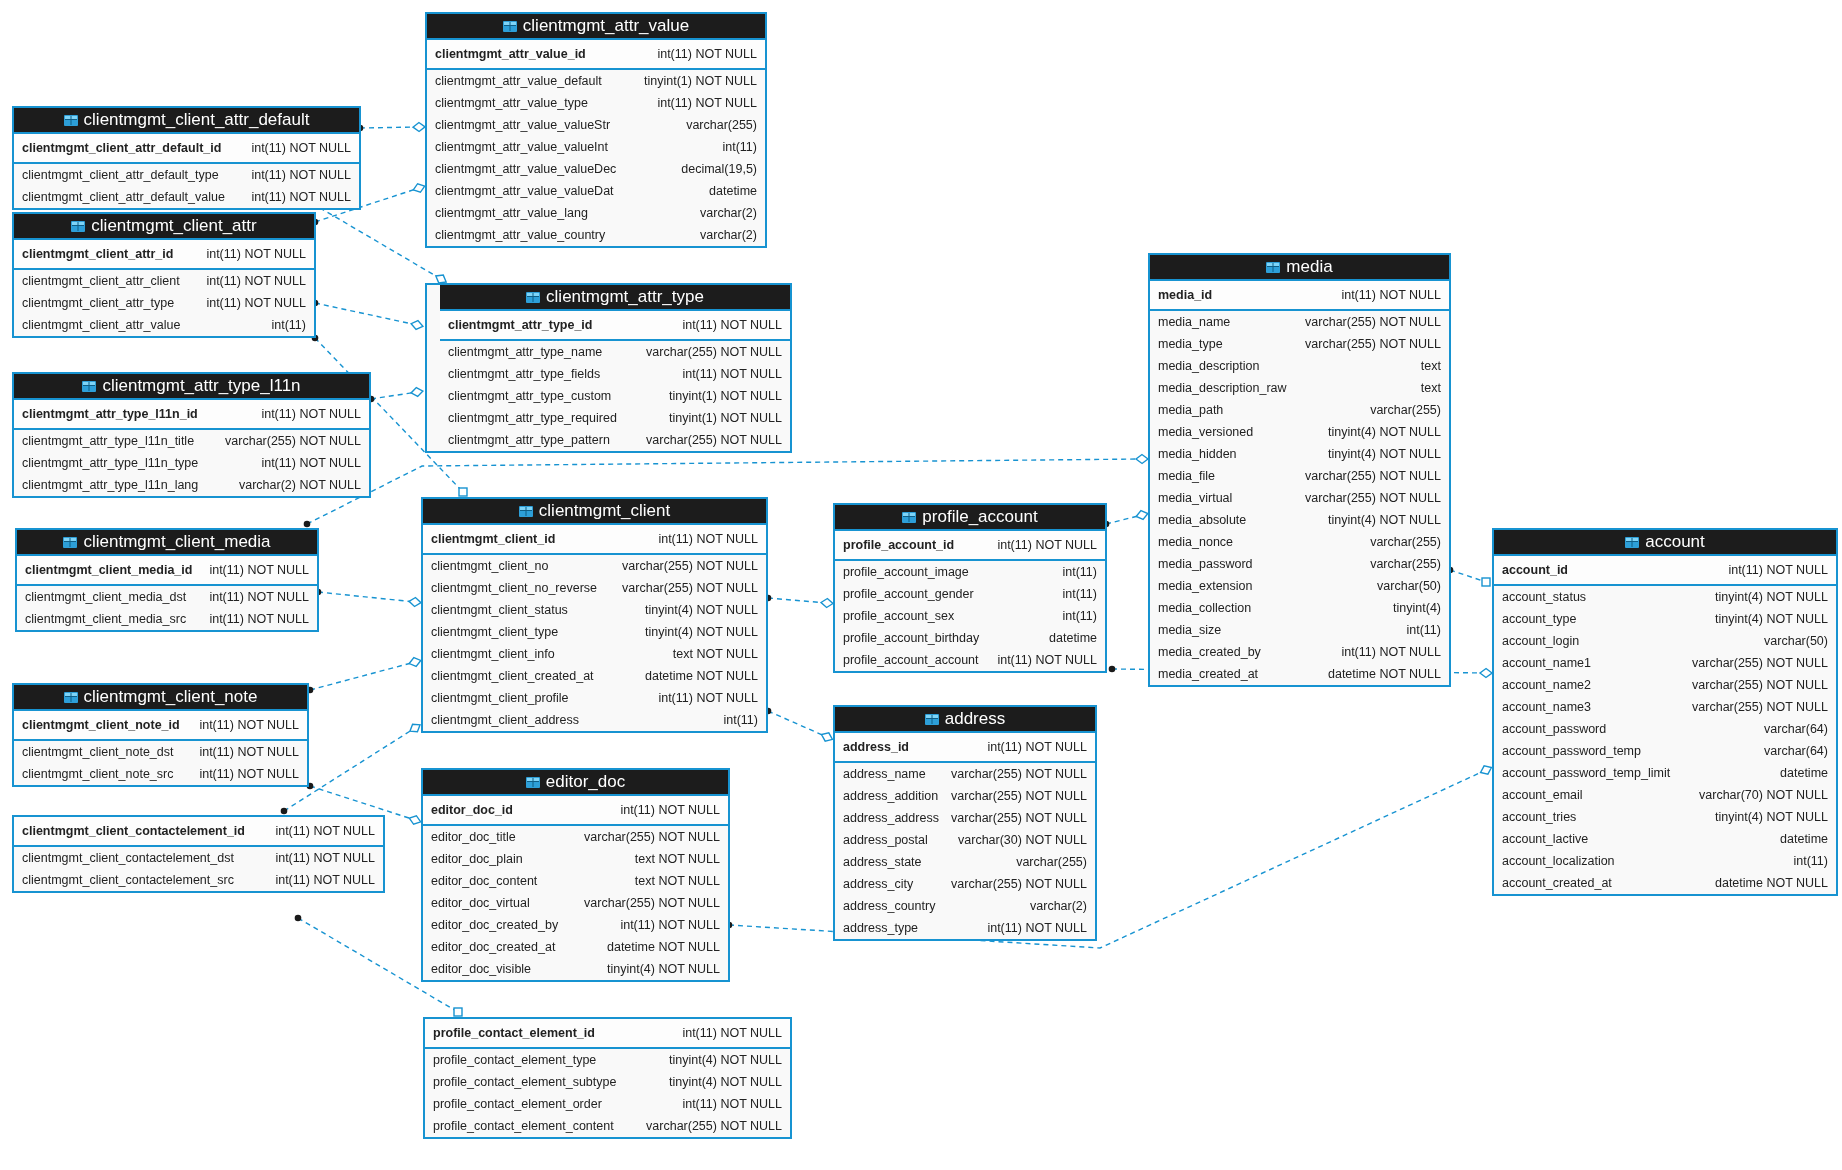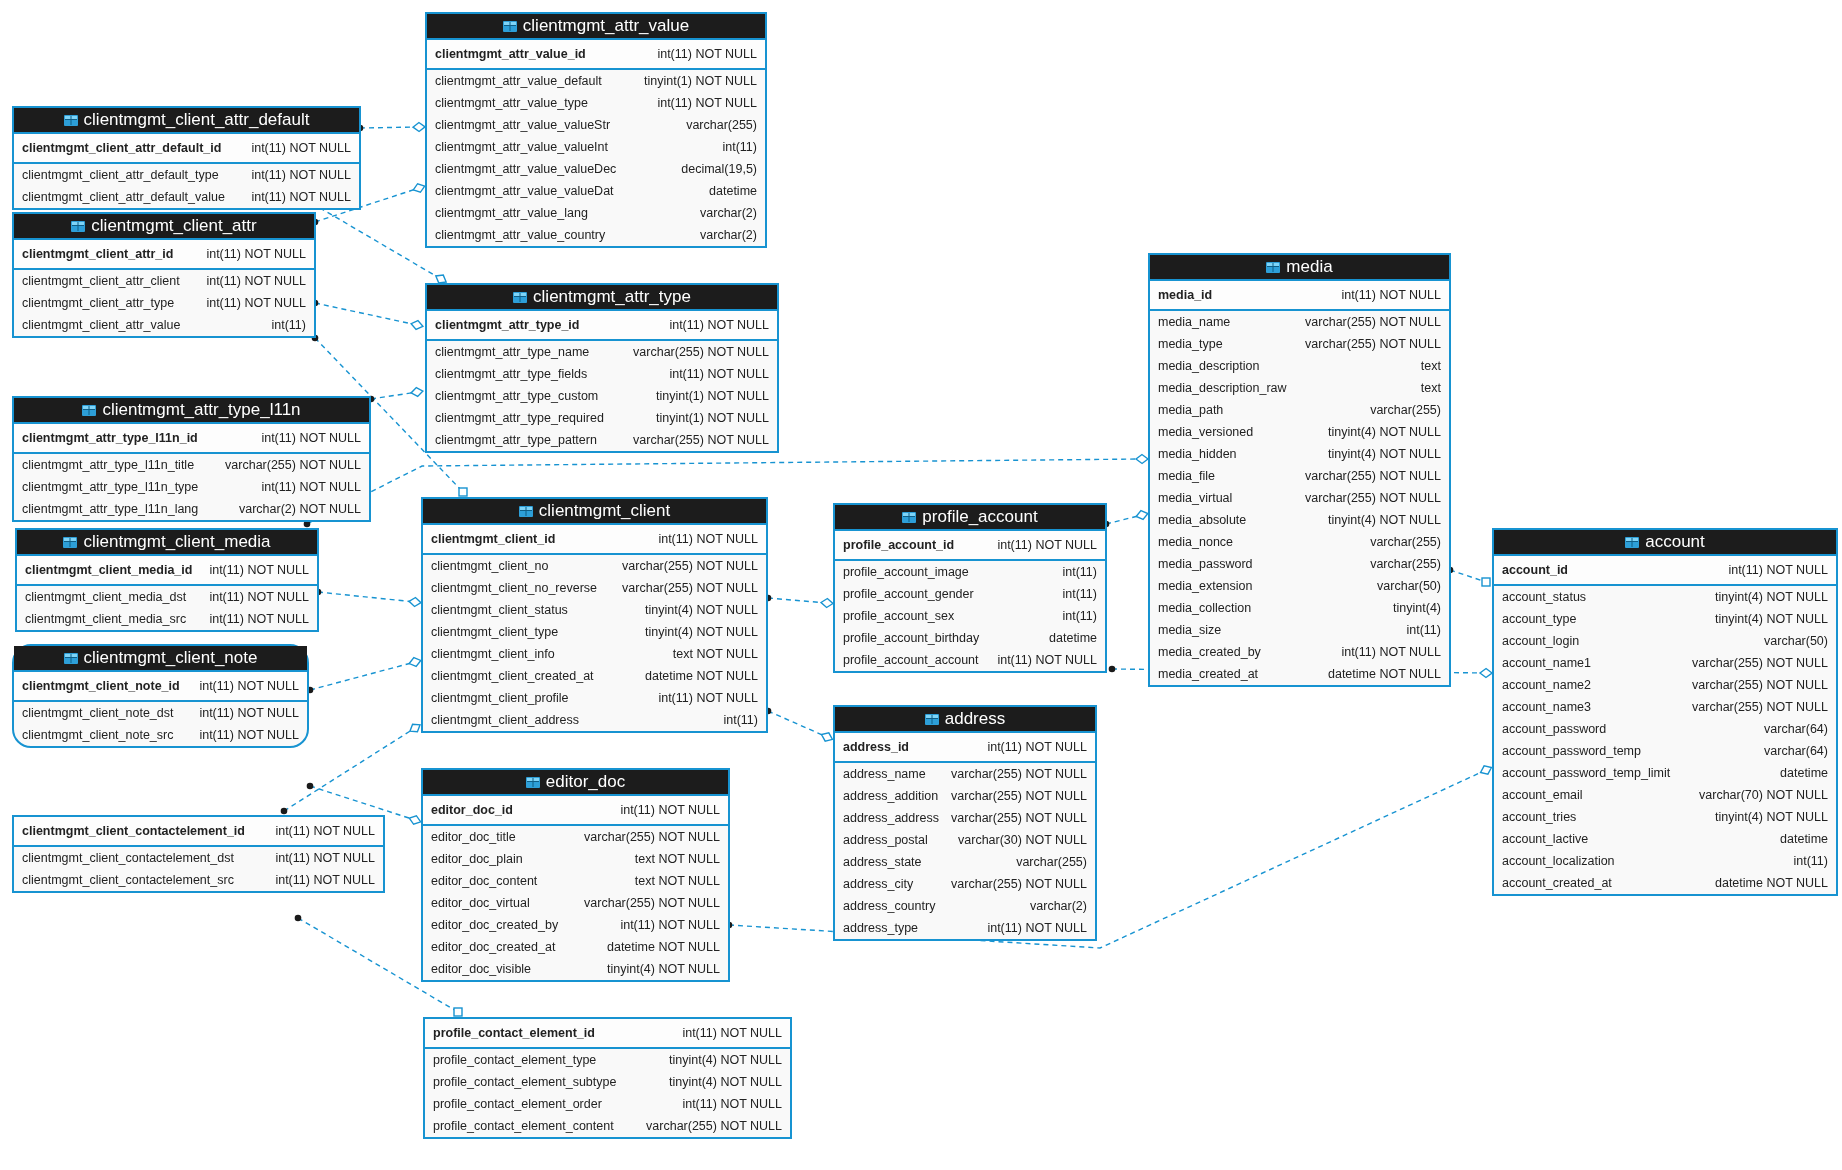--- a/index.html
+++ b/index.html
@@ -166,21 +166,21 @@
       </div>
       <div class="colrow">
         <span>clientmgmt_client_attr_type</span>
         <span class="ctype">int(11) NOT NULL</span>
       </div>
       <div class="colrow">
         <span>clientmgmt_client_attr_value</span>
         <span class="ctype">int(11)</span>
       </div>
     </div>
-    <div class="tbl" style="left: 12px; top: 372px; width: 355px; margin-top: 24px;">
+    <div class="tbl" style="left: 12px; top: 372px; width: 355px;">
       <div class="tbl-h">
         <span class="ticon">
           <svg width="14" height="11" viewBox="0 0 14 11">
             <rect x="0" y="0" width="14" height="11" rx="1" fill="#2d9fd8"></rect>
             <rect x="1" y="1" width="12" height="3" fill="#7fd4f7"></rect>
             <line x1="7" y1="1" x2="7" y2="10" stroke="#0e5e86" stroke-width="1"></line>
             <line x1="1" y1="4.5" x2="13" y2="4.5" stroke="#0e5e86" stroke-width="1"></line>
           </svg>
         </span>
         <span>clientmgmt_attr_type_l11n</span>
@@ -220,21 +220,21 @@
       </div>
       <div class="colrow">
         <span>clientmgmt_client_media_dst</span>
         <span class="ctype">int(11) NOT NULL</span>
       </div>
       <div class="colrow">
         <span>clientmgmt_client_media_src</span>
         <span class="ctype">int(11) NOT NULL</span>
       </div>
     </div>
-    <div class="tbl" style="left: 12px; top: 644px; width: 293px; border-radius: 19px;">
+    <div class="tbl" style="left: 12px; top: 683px; width: 293px;">
       <div class="tbl-h">
         <span class="ticon">
           <svg width="14" height="11" viewBox="0 0 14 11">
             <rect x="0" y="0" width="14" height="11" rx="1" fill="#2d9fd8"></rect>
             <rect x="1" y="1" width="12" height="3" fill="#7fd4f7"></rect>
             <line x1="7" y1="1" x2="7" y2="10" stroke="#0e5e86" stroke-width="1"></line>
             <line x1="1" y1="4.5" x2="13" y2="4.5" stroke="#0e5e86" stroke-width="1"></line>
           </svg>
         </span>
         <span>clientmgmt_client_note</span>
@@ -308,21 +308,21 @@
       </div>
       <div class="colrow">
         <span>clientmgmt_attr_value_lang</span>
         <span class="ctype">varchar(2)</span>
       </div>
       <div class="colrow">
         <span>clientmgmt_attr_value_country</span>
         <span class="ctype">varchar(2)</span>
       </div>
     </div>
-    <div class="tbl" style="left: 425px; top: 283px; width: 350px;">
+    <div class="tbl" style="left: 425px; top: 283px; width: 350px; padding-left: 13px;">
       <div class="tbl-h">
         <span class="ticon">
           <svg width="14" height="11" viewBox="0 0 14 11">
             <rect x="0" y="0" width="14" height="11" rx="1" fill="#2d9fd8"></rect>
             <rect x="1" y="1" width="12" height="3" fill="#7fd4f7"></rect>
             <line x1="7" y1="1" x2="7" y2="10" stroke="#0e5e86" stroke-width="1"></line>
             <line x1="1" y1="4.5" x2="13" y2="4.5" stroke="#0e5e86" stroke-width="1"></line>
           </svg>
         </span>
         <span>clientmgmt_attr_type</span>

